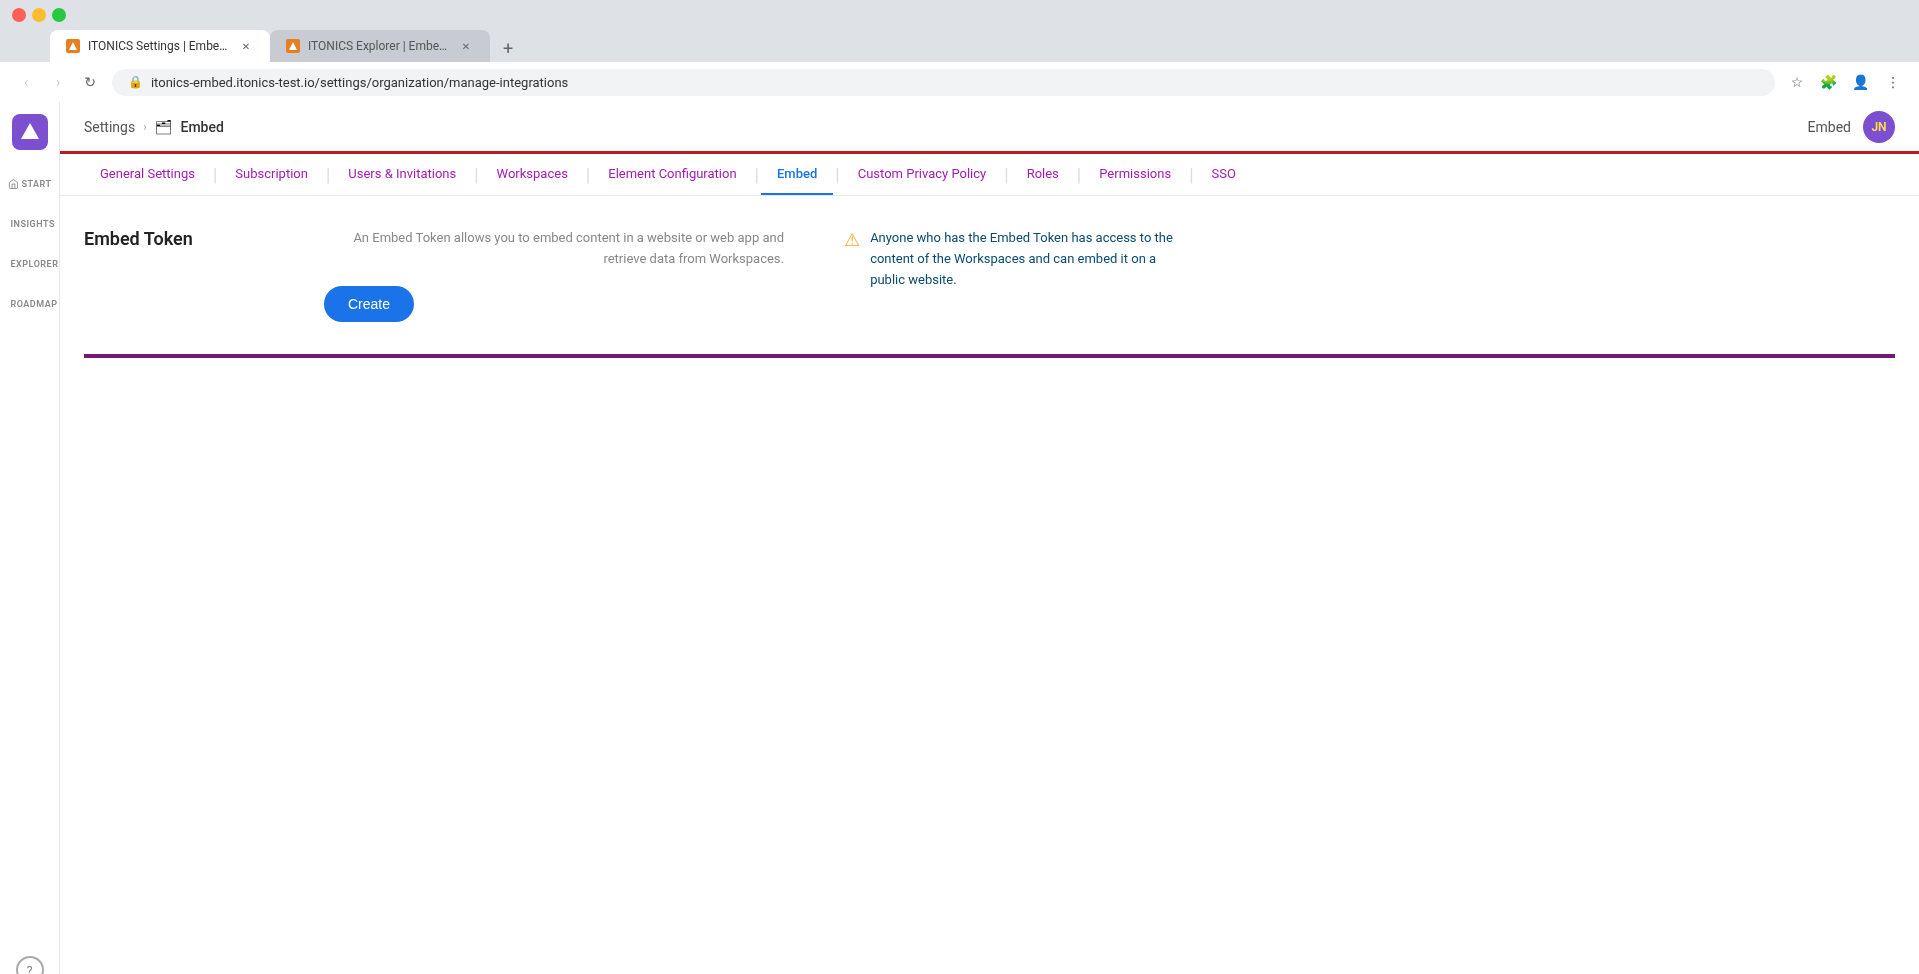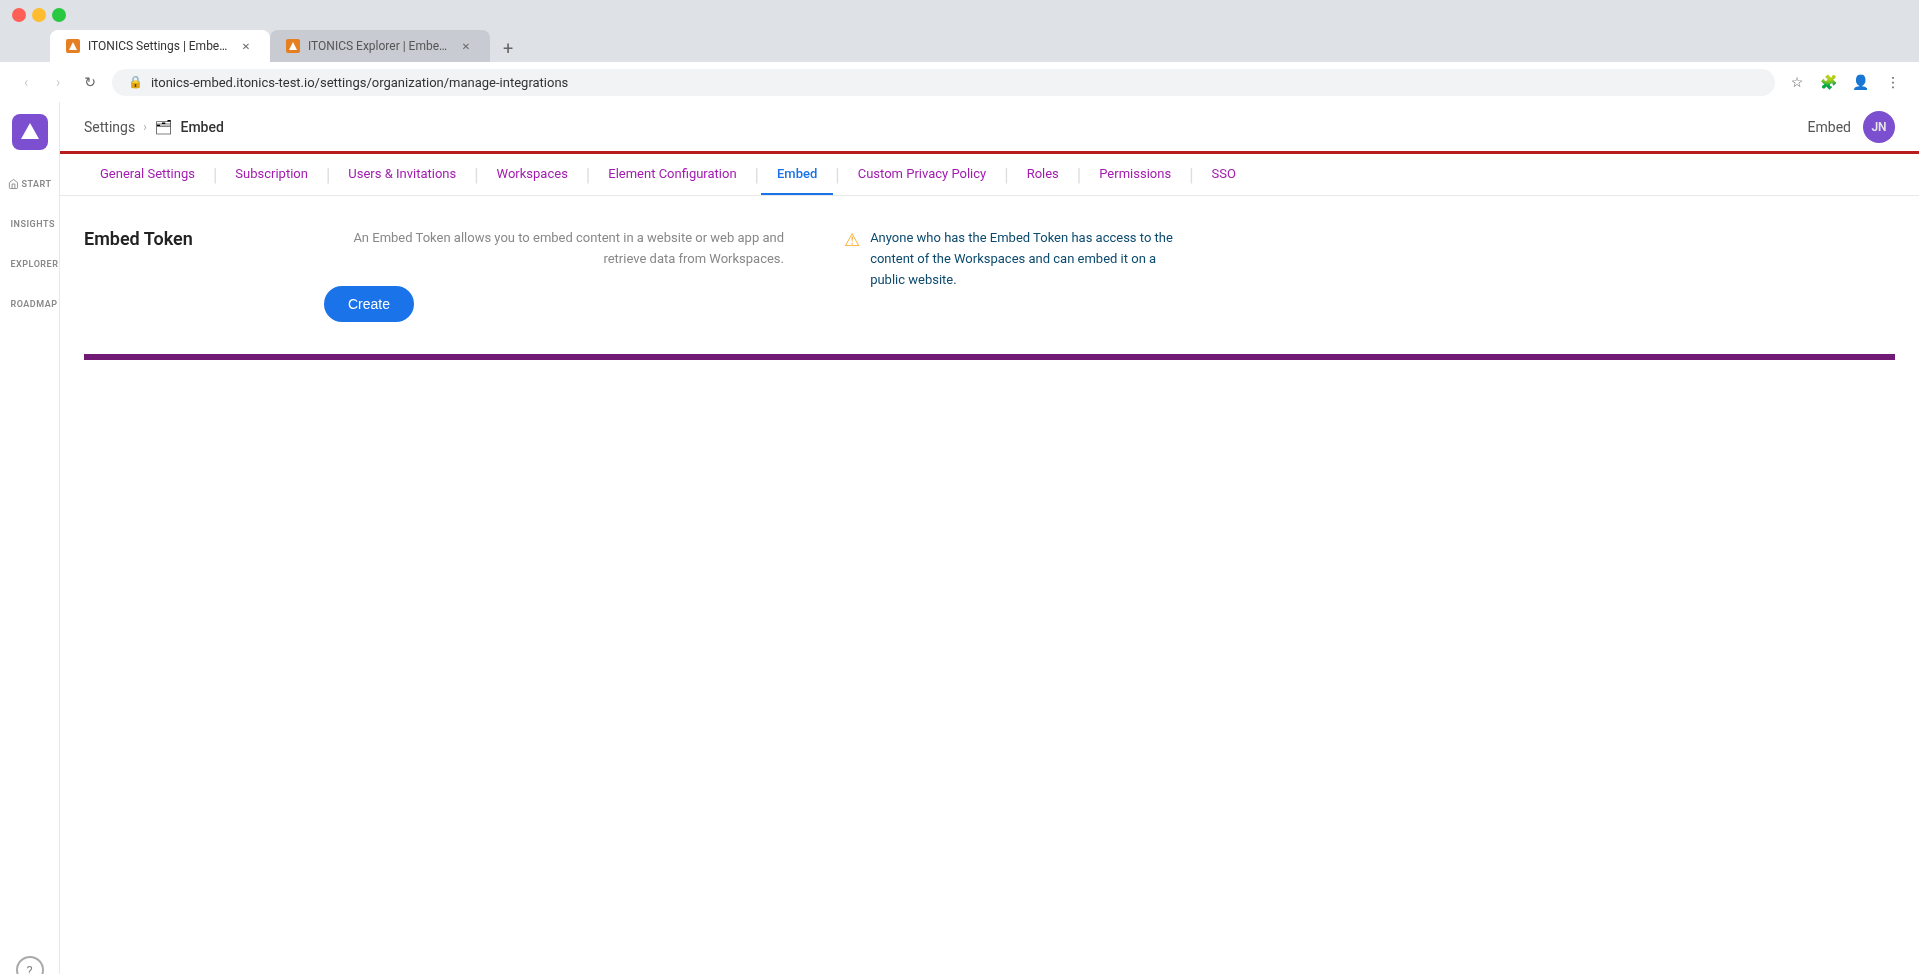--- a/index.html
+++ b/index.html
@@ -47,32 +47,32 @@
 
     
     .top-header { display: flex; align-items: center; padding: 0 24px; height: 52px; border-bottom: 3px solid #b91c1c; background: #fff; }
     .breadcrumb { display: flex; align-items: center; gap: 8px; flex: 1; }
     .breadcrumb-settings { font-size: 14px; color: #555; cursor: pointer; }
     .breadcrumb-arrow { color: #aaa; font-size: 12px; }
     .breadcrumb-icon { font-size: 14px; }
     .breadcrumb-current { font-size: 14px; color: #333; font-weight: 500; }
     .header-right { display: flex; align-items: center; gap: 12px; }
     .header-embed-label { font-size: 14px; color: #555; }
-    .user-avatar { width: 32px; height: 32px; border-radius: 50%; background: #7b4fcf; display: flex; align-items: center; justify-content: center; font-size: 12px; font-weight: 600; color: #e5e5e5; cursor: pointer; }
+    .user-avatar { width: 32px; height: 32px; border-radius: 50%; background: #7b4fcf; display: flex; align-items: center; justify-content: center; font-size: 12px; font-weight: 600; color: #fde047; cursor: pointer; }
 
     
     .tabs-nav { display: flex; align-items: center; padding: 0 24px; border-bottom: 1px solid #e8e8e8; background: #fff; }
     .nav-tab { padding: 12px 16px; font-size: 13px; color: #a21caf; cursor: pointer; border-bottom: 2px solid transparent; white-space: nowrap; }
     .nav-tab.active { color: #1a73e8; border-bottom: 2px solid #1a73e8; font-weight: 500; }
     .nav-tab-divider { color: #ddd; padding: 0 2px; font-size: 18px; }
 
     
     .content-area { flex: 1; padding: 32px 24px; overflow-y: auto; background: #fff; }
 
-    .embed-section { display: flex; gap: 0; align-items: flex-start; padding-bottom: 32px; border-bottom: 6px solid #701a75; }
+    .embed-section { display: flex; gap: 0; align-items: flex-start; padding-bottom: 32px; border-bottom: 4px solid #701a75; }
     .section-title-col { width: 200px; flex-shrink: 0; }
     .section-title { font-size: 18px; font-weight: 600; color: #222; }
     .section-desc-col { flex: 1; padding-left: 40px; max-width: 500px; }
     .section-desc { font-size: 13px; color: #888; line-height: 1.6; margin-bottom: 16px; text-align: right; }
     .create-btn { background: #1a73e8; color: white; border: none; border-radius: 20px; padding: 10px 24px; font-size: 14px; cursor: pointer; font-weight: 500; }
     .warning-col { flex: 1; padding-left: 60px; max-width: 400px; }
     .warning-box { display: flex; gap: 10px; align-items: flex-start; }
     .warning-icon { font-size: 18px; color: #f9a825; flex-shrink: 0; margin-top: 1px; }
     .warning-text { font-size: 13px; color: #0c4a6e; line-height: 1.6; }
   </style>

